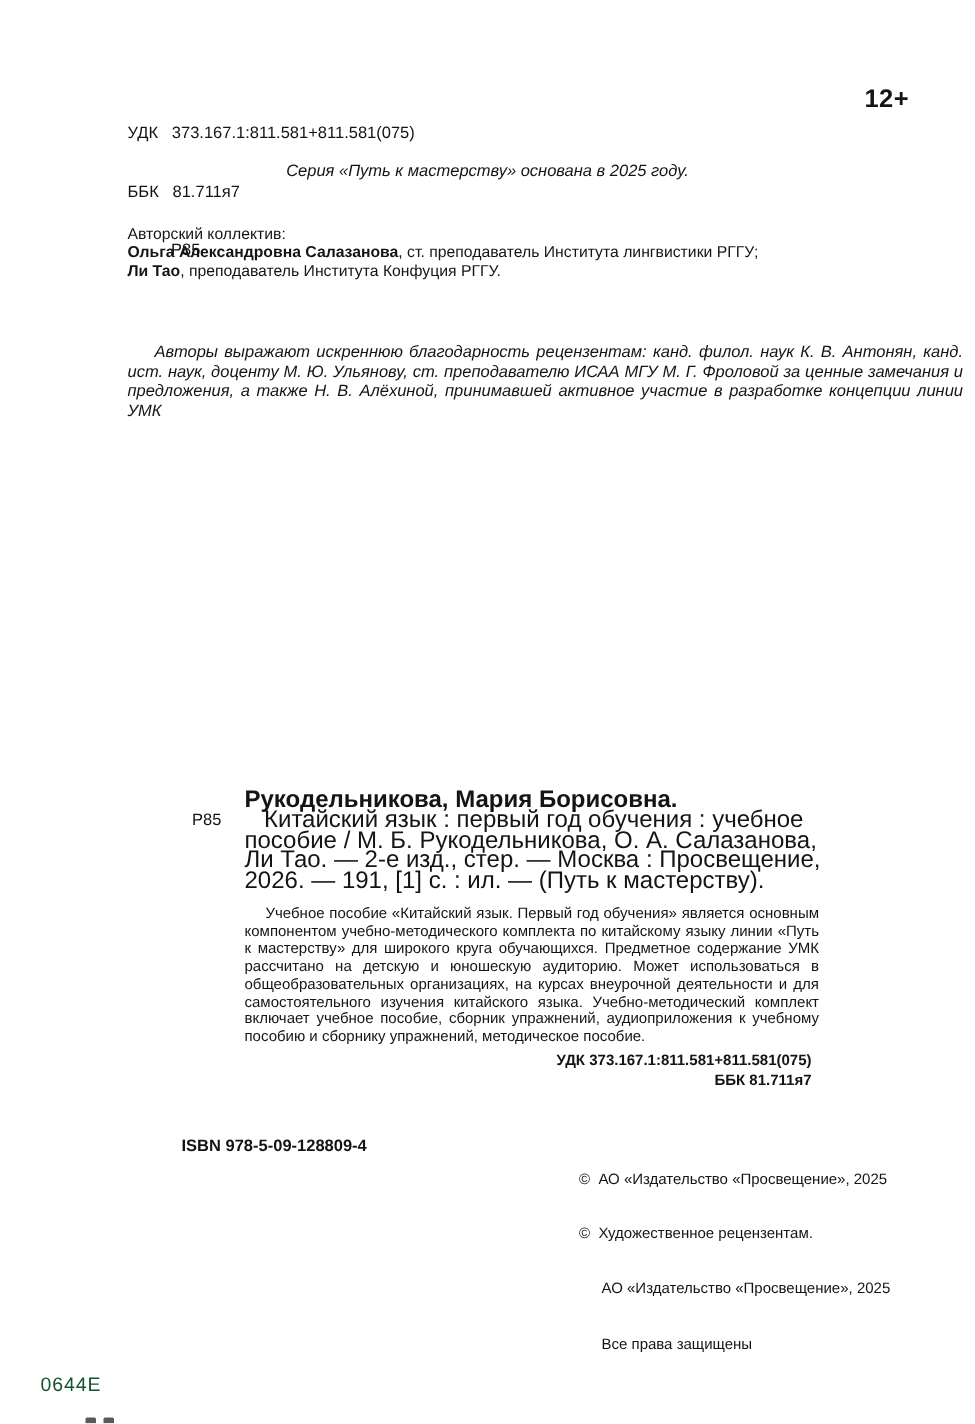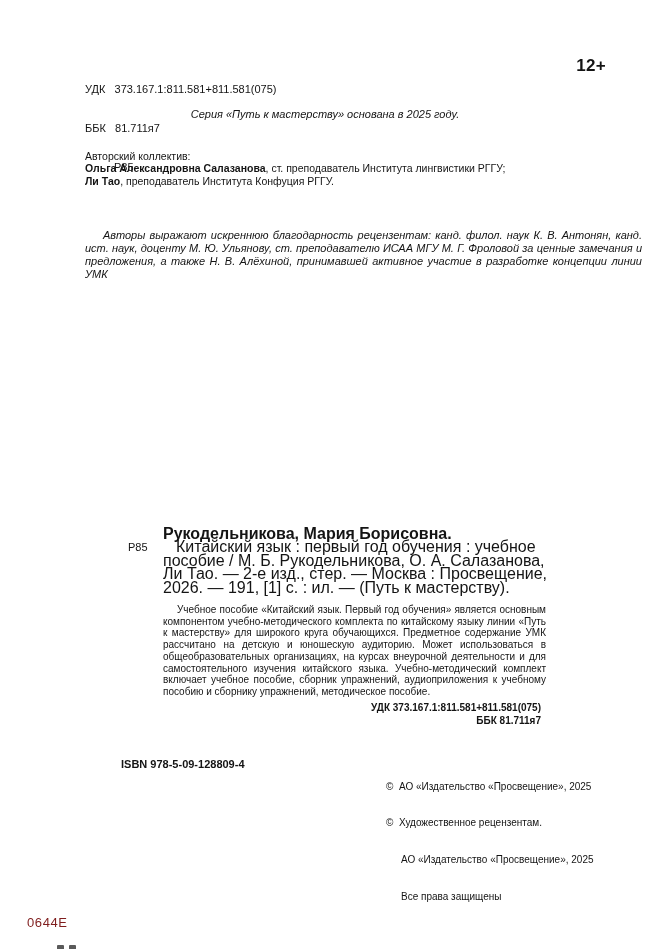--- a/index.html
+++ b/index.html
@@ -124,21 +124,21 @@
     line-height: 12.3px;
     white-space: pre;
   }
   .copyright .indent { padding-left: 15px; }
 
   .corner-mark {
     position: absolute;
     left: 27px;
     top: 915px;
     font-size: 13px;
-    color: #7f1d1d;
+    color: #14532d;
     letter-spacing: 0.6px;
   }
 
   .edge-artifact {
     position: absolute;
     left: 57px;
     top: 944px;
     width: 26px;
     height: 5px;
     display: flex;

